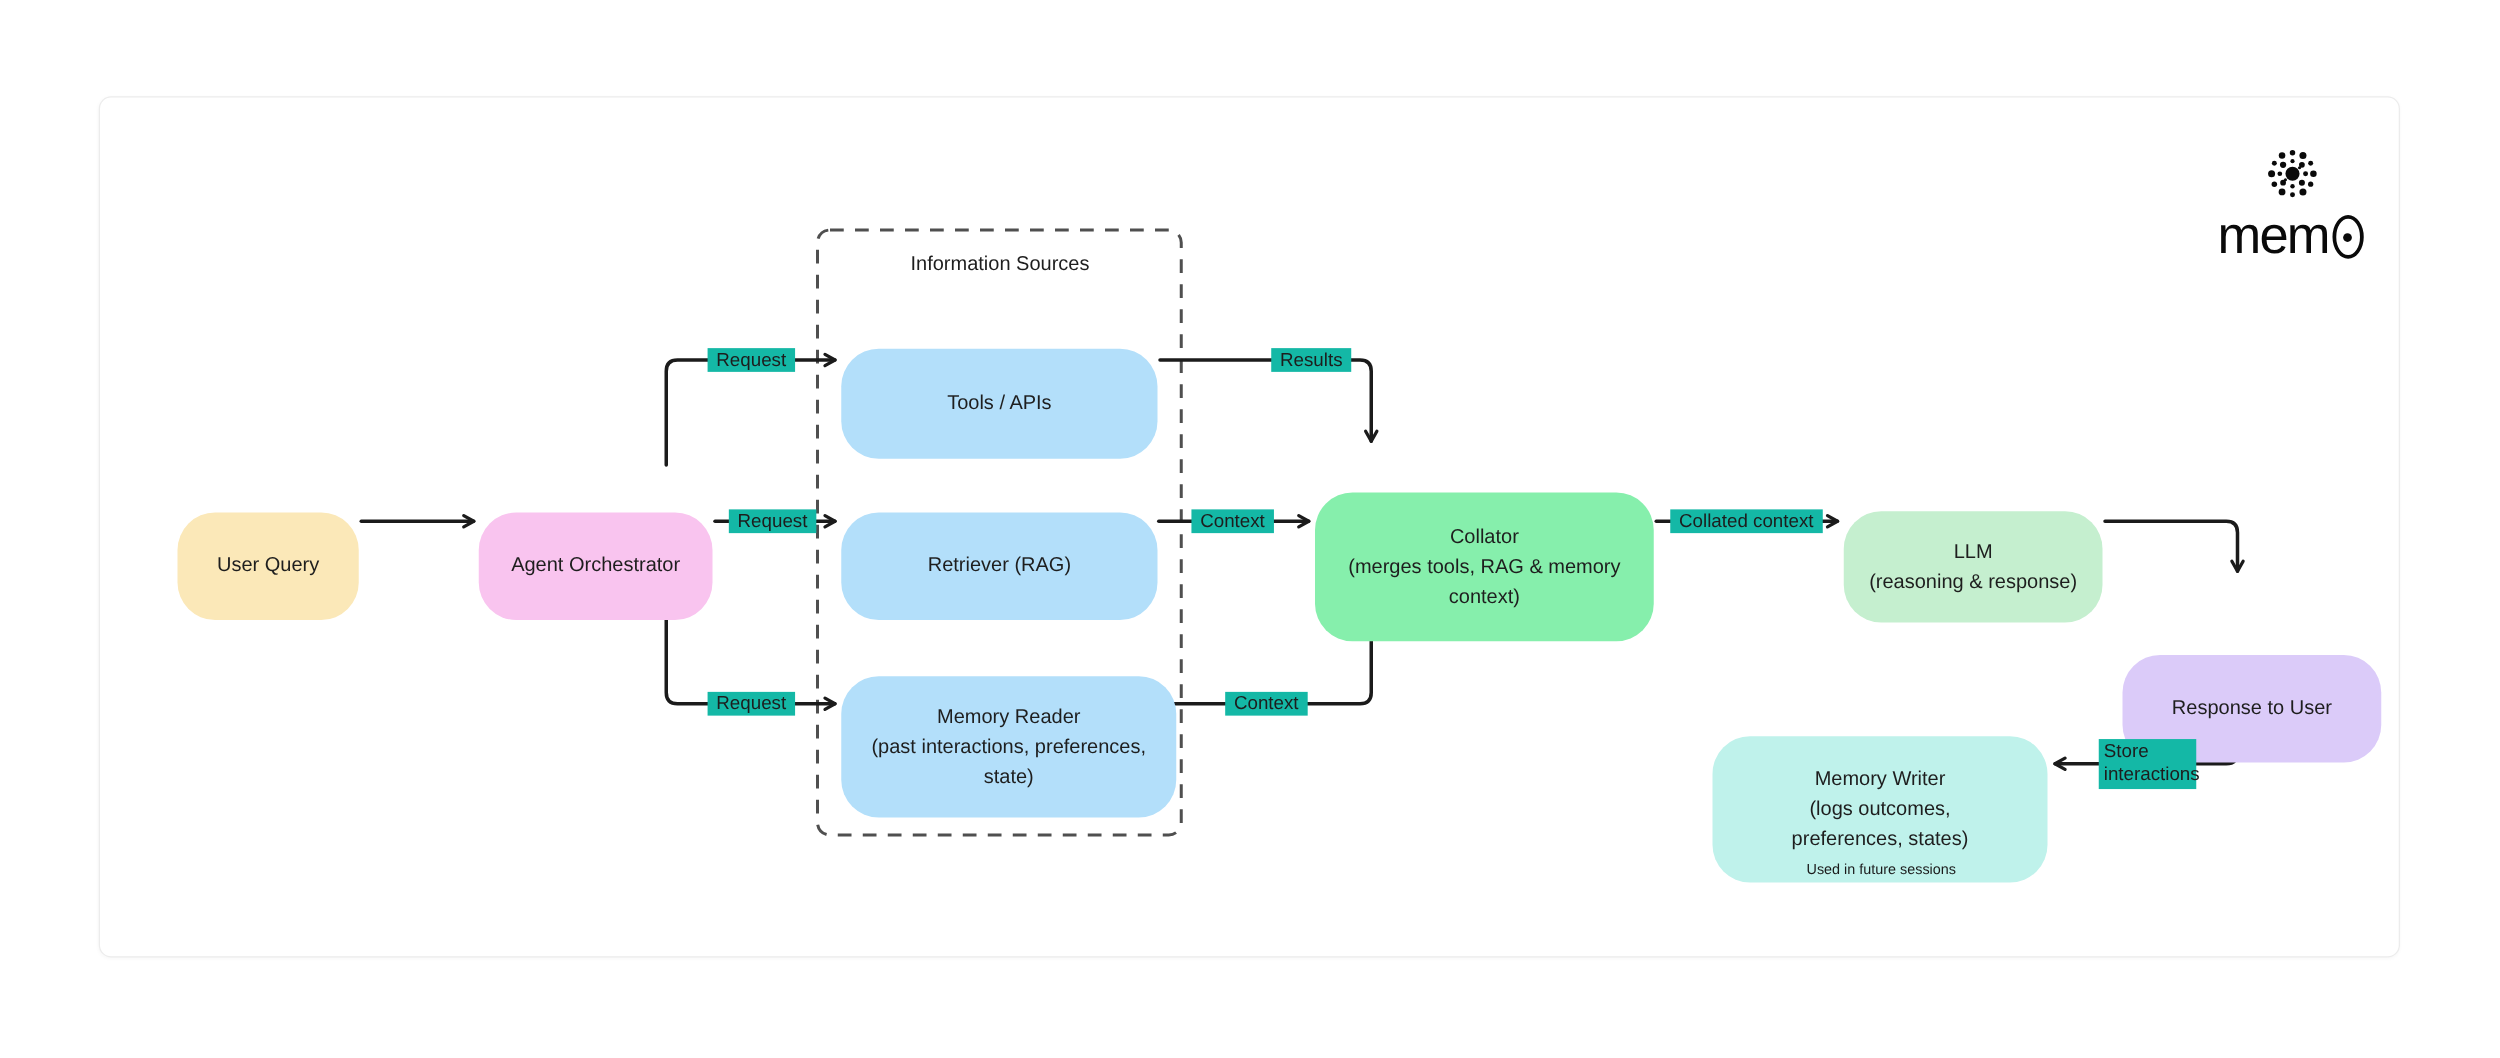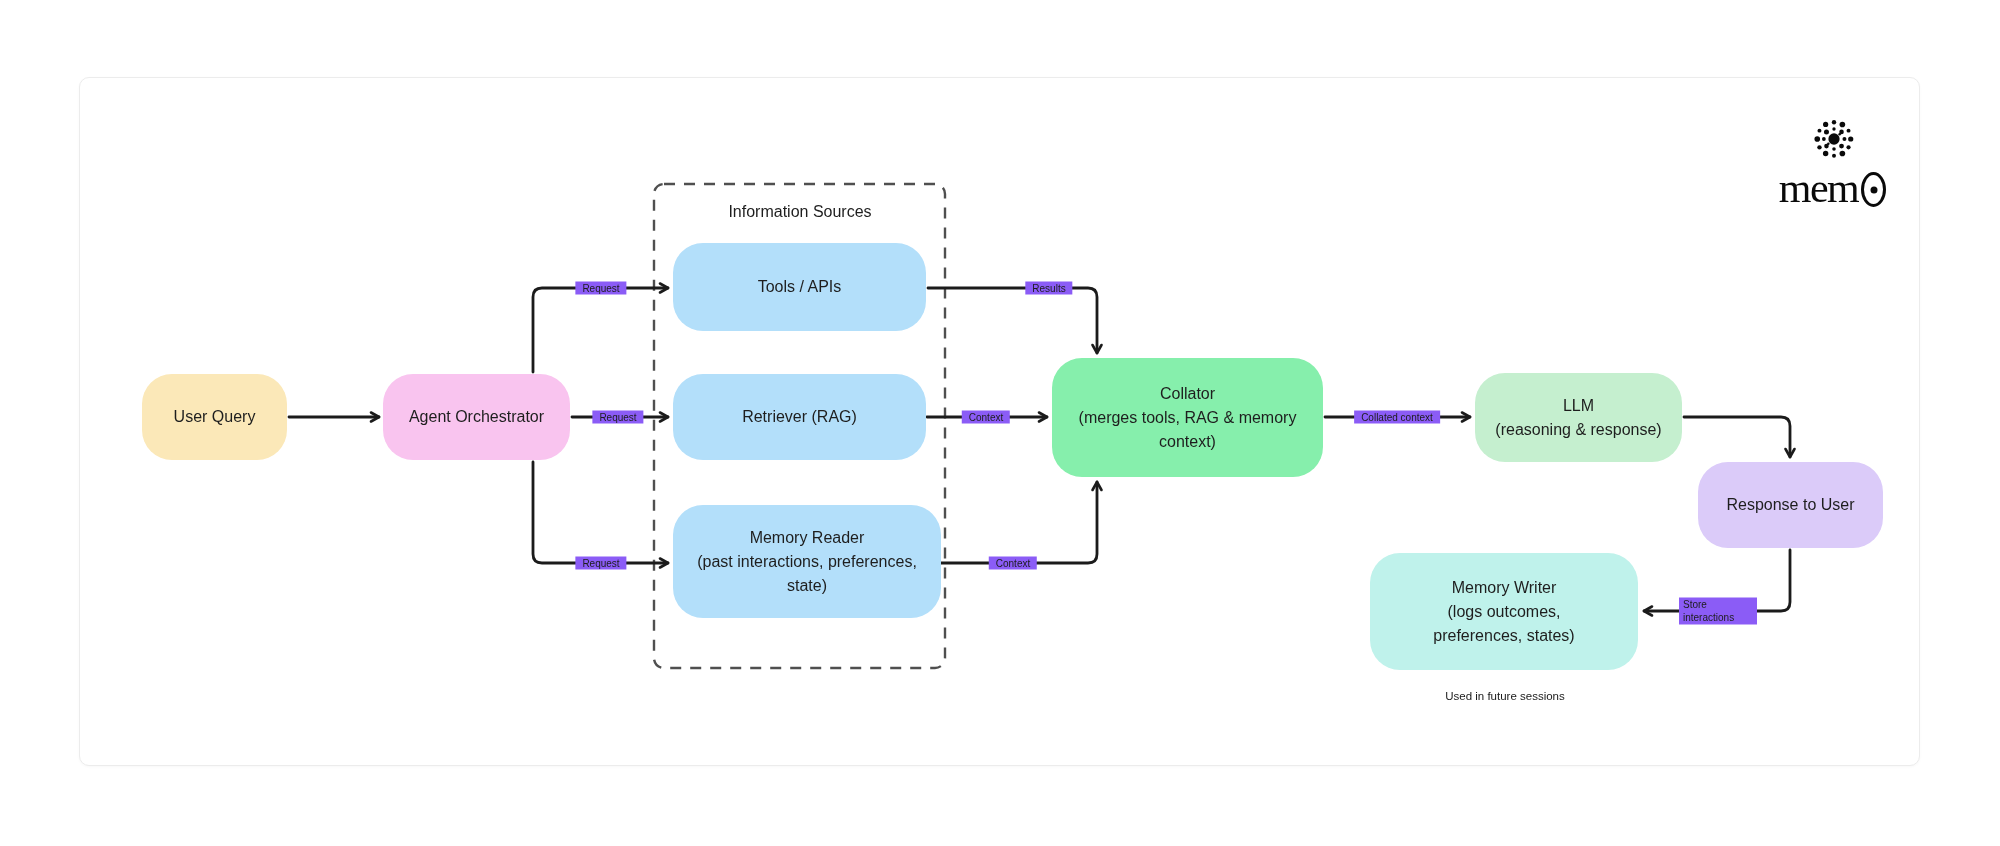--- a/index.html
+++ b/index.html
@@ -24,48 +24,49 @@
     pointer-events:none;
   }
   .node {
     position:absolute;
     border-radius:30px;
     display:flex; flex-direction:column;
     align-items:center; justify-content:center;
     text-align:center;
     font-size:16px; line-height:24px; color:#1e1e1e;
     padding:0 14px;
+    margin-top:36px;
   }
   .node .sub { font-size:16px; line-height:24px; }
   .mw-sub { max-width:172px; margin:0 auto; }
   .group-title {
     position:absolute; left:800px; top:212px;
     transform:translate(-50%,-50%);
     font-size:16px; color:#1e1e1e; white-space:nowrap;
   }
   .edge-label {
     position:absolute;
     transform:translate(-50%,-50%);
-    background:#8b5cf6;
-    font-size:10px; color:#1d1d1d;
+    background:#14b8a6;
+    font-size:15px; color:#1d1d1d;
     padding:1px 7px; white-space:nowrap;
   }
   .edge-label.two-line {
     white-space:normal; width:78px; text-align:left; line-height:1.25;
     padding:1px 4px;
   }
   .caption {
     position:absolute; left:1505px; top:696px;
     transform:translate(-50%,-50%);
     font-size:11.5px; font-weight:500; color:#1a1a1a; white-space:nowrap;
   }
   .logo {
     position:absolute; left:1770px; top:116px;
     width:125px;
-    display:flex; flex-direction:column; align-items:center;font-family:Liberation Serif, serif;
+    display:flex; flex-direction:column; align-items:center;
   }
   .logo-mark { width:46px; height:46px; margin-left:2px; }
   .logo-text {
     display:flex; align-items:center;
     font-size:42px; font-weight:500; letter-spacing:-1.5px; color:#0a0a0a;
     margin-top:2px;
   }
   .zero-glyph {
     position:relative; display:inline-block;
     width:25px; height:35px;
@@ -132,21 +133,21 @@
 <div class="node" style="left: 1052px; top: 358px; width: 271px; height: 119px; padding: 0px 18px; background: #86efac;">
   <span>Collator</span>
   <span class="sub">(merges tools, RAG &amp; memory context)</span>
 </div>
 
 <div class="node" style="left: 1475px; top: 373px; width: 207px; height: 89px; background: rgb(197, 239, 207);">
   <span>LLM</span>
   <span class="sub">(reasoning &amp; response)</span>
 </div>
 
-<div class="node" style="left: 1698px; top: 462px; width: 185px; height: 86px; background: rgb(219, 203, 249);">
+<div class="node" style="left: 1698px; top: 488px; width: 207px; height: 86px; background: rgb(219, 203, 249);">
   <span>Response to User</span>
 </div>
 
 <div class="node" style="left: 1370px; top: 553px; width: 268px; height: 117px; background: rgb(191, 242, 235);">
   <span>Memory Writer</span>
   <span class="sub mw-sub">(logs outcomes, preferences, states)</span>
 </div>
 
 <span class="edge-label" style="left:601px; top:288px;">Request</span>
 <span class="edge-label" style="left:618px; top:417px;">Request</span>

